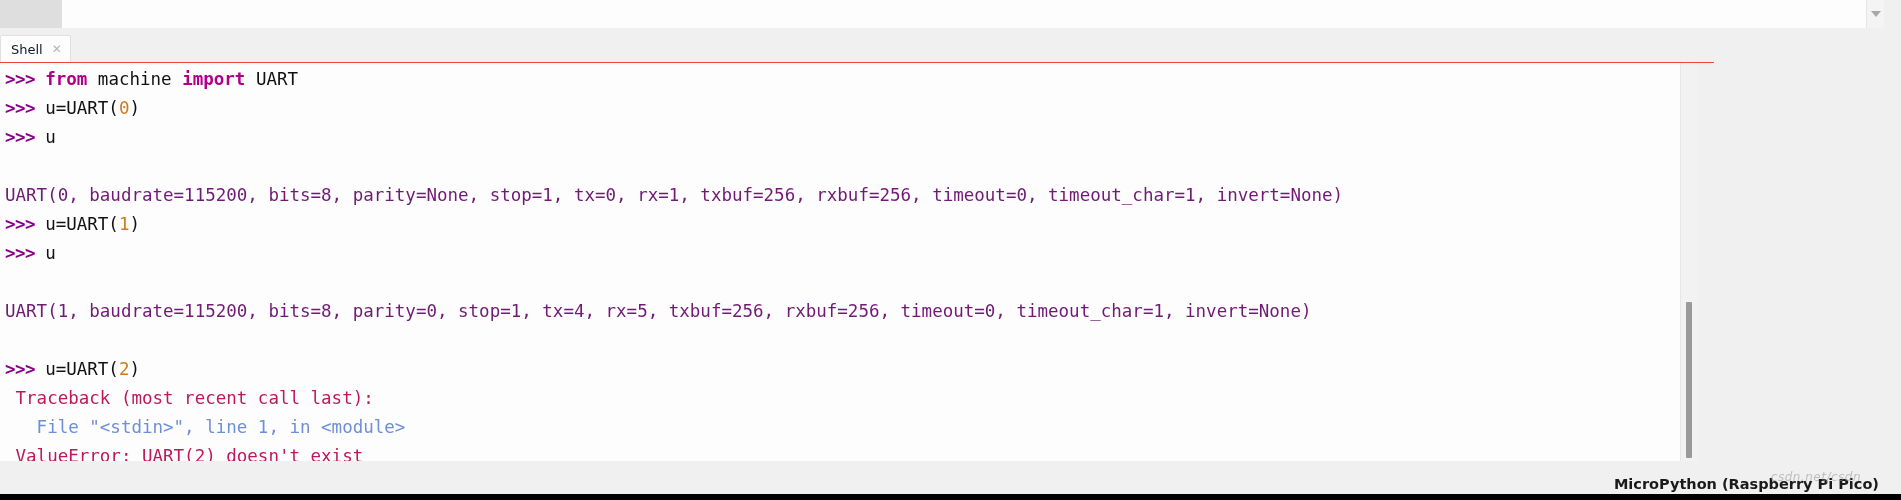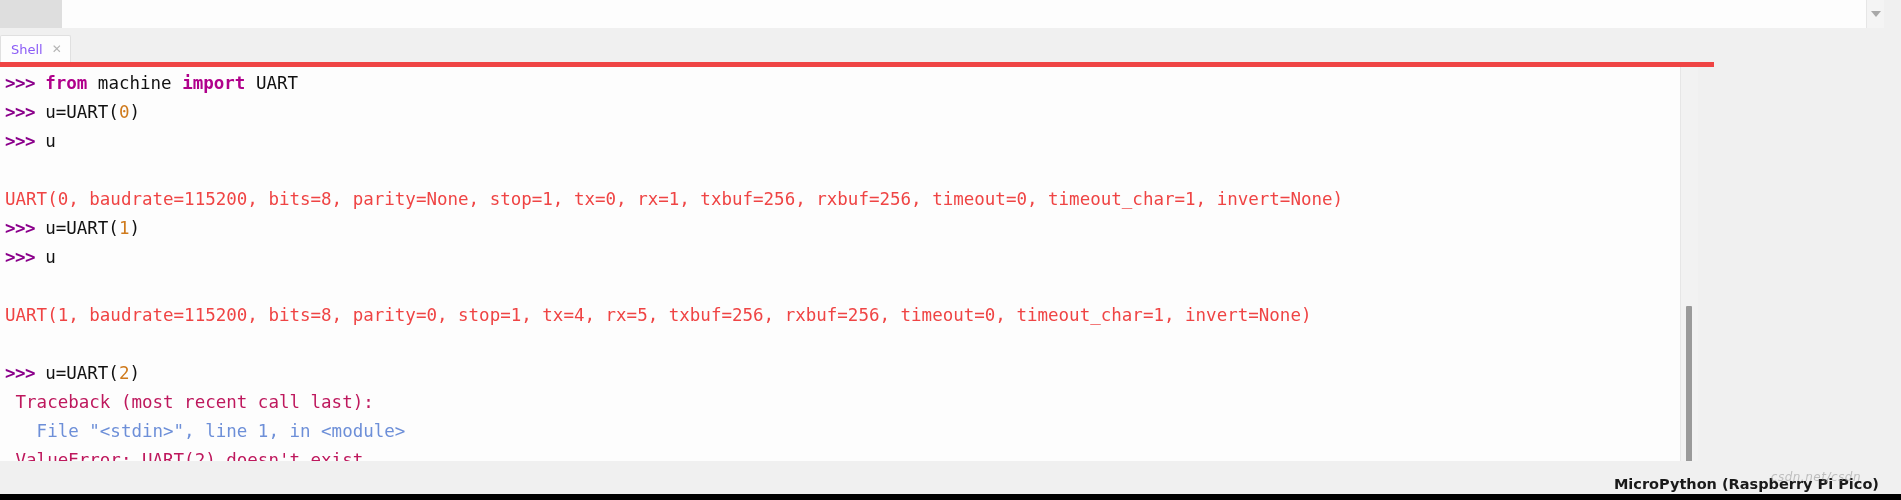--- a/index.html
+++ b/index.html
@@ -91,39 +91,39 @@
     background: #fdfdfd;
     border: 1px solid #e0e0e0;
     border-bottom: none;
     border-top-left-radius: 2px;
     border-top-right-radius: 2px;
     box-sizing: border-box;
   }
   .tab-label {
     font-family: "DejaVu Sans", "Liberation Sans", sans-serif;
     font-size: 13px;
-    color: #8b5cf6;
+    color: #0f172a;
     line-height: 1;
   }
   .tab-close {
     margin-left: 9px;
     font-size: 12px;
     color: #b4b4b4;
     line-height: 1;
     cursor: pointer;
   }
 
   
   .shell-pane {
     position: absolute;
     left: 0; top: 62px;
     width: 1714px;
     height: 399px;
     background: #fdfdfd;
-    border-top: 5px solid #ef4444;
+    border-top: 1px solid #ef4444;
     box-sizing: border-box;
     overflow: hidden;
   }
   .shell-text {
     position: absolute;
     left: 0; top: 2px;
     right: 36px;
     font-family: "DejaVu Sans Mono", "Liberation Mono", monospace;
     font-size: 17.5px;
     line-height: 29px;
@@ -135,21 +135,21 @@
     white-space: pre;
     overflow: hidden;
   }
   .line.spacer { height: 29px; }
 
   
   .prompt   { color: #8b008b; font-weight: bold; letter-spacing: -0.5px; }
   .kw       { color: #b0008b; font-weight: bold; }
   .plain    { color: #111111; }
   .num      { color: #cf7a1c; }
-  .out      { color: #ef4444; }
+  .out      { color: #701a75; }
   .err      { color: #be185d; }
   .errfile  { color: #6d8fd8; }
 
   
   .shell-vscroll {
     position: absolute;
     right: 16px; top: 0;
     width: 17px; height: 399px;
     background: #f2f2f2;
     border-left: 1px solid #e6e6e6;

